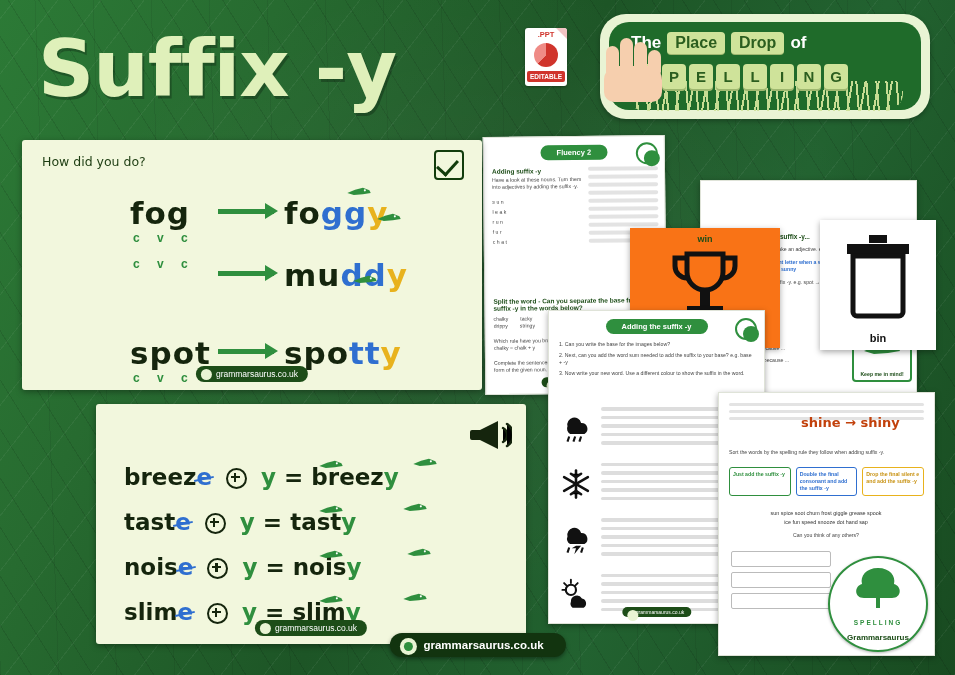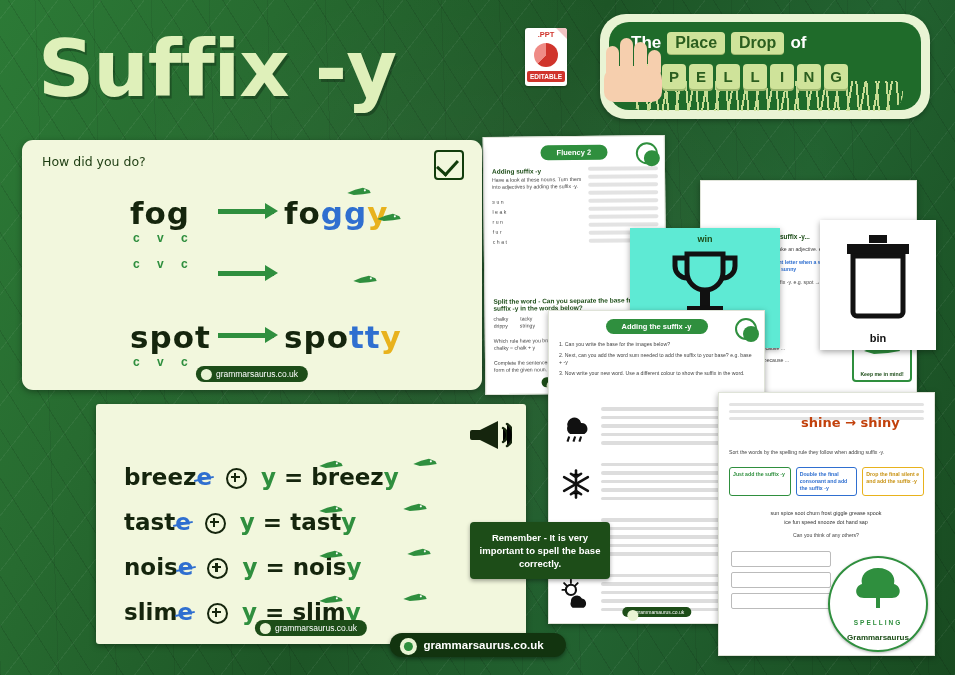--- a/index.html
+++ b/index.html
@@ -88,21 +88,21 @@
   .hand .f{position:absolute;width:13px;background:#f6cfae;border-radius:7px;}
   .hand .f1{left:8px;top:10px;height:32px;}
   .hand .f2{left:22px;top:2px;height:40px;}
   .hand .f3{left:36px;top:6px;height:36px;}
   .hand .f4{left:50px;top:14px;height:28px;}
 
   
   .card{position:absolute;background:#fff;box-shadow:0 2px 6px rgba(0,0,0,.35);}
 
   
-  .slide1{left:22px;top:140px;width:460px;height:250px;background:#f2f7dd;border-radius:11px;}
+  .slide1{left:22px;top:140px;width:460px;height:250px;background:#f2f7dd;border-radius:3px;}
   .slide1 .q{position:absolute;left:20px;top:14px;font-size:12.5px;color:#1d3d12;font-family:"DejaVu Sans",sans-serif;}
   .tickbox{position:absolute;right:18px;top:10px;width:26px;height:26px;border:2.5px solid #123c0c;border-radius:4px;}
   .tickbox:after{content:"";position:absolute;left:5px;top:3px;width:10px;height:17px;border:solid #123c0c;border-width:0 3px 3px 0;transform:rotate(42deg);}
   .wordrow{position:absolute;left:0;width:100%;height:52px;}
   .w-left{position:absolute;left:108px;top:0;text-align:left;}
   .w-base{font-family:"DejaVu Sans",sans-serif;font-weight:bold;font-size:31px;color:#15250d;letter-spacing:1px;}
   .cvc{font-size:12px;font-weight:bold;color:#2f8f3e;letter-spacing:7px;margin-left:3px;}
   .arrow{position:absolute;left:196px;top:14px;width:56px;height:5px;background:#2f8f3e;}
   .arrow:after{content:"";position:absolute;right:-4px;top:-6px;border-left:13px solid #2f8f3e;border-top:8px solid transparent;border-bottom:8px solid transparent;}
   .w-right{position:absolute;left:262px;top:0;font-family:"DejaVu Sans",sans-serif;font-weight:bold;font-size:31px;letter-spacing:1px;color:#15250d;}
@@ -154,21 +154,21 @@
 
   
   .sheet-fluency{left:484px;top:136px;width:180px;height:256px;transform:rotate(-0.6deg);}
   
   .sheet-adding{left:548px;top:310px;width:215px;height:312px;}
   
   .sheet-right{left:700px;top:180px;width:215px;height:300px;}
   
   .sheet-br{left:718px;top:392px;width:215px;height:262px;}
 
-  .win-card{left:630px;top:228px;width:150px;height:120px;background:#5eead4;}
+  .win-card{left:630px;top:228px;width:150px;height:120px;background:#f97316;}
   .win-head{position:absolute;top:6px;left:0;width:100%;text-align:center;font-size:9px;font-weight:bold;color:#1d4d18;}
   .trophy{position:absolute;left:50%;transform:translateX(-50%);top:18px;}
   .bin-card{left:820px;top:220px;width:116px;height:130px;background:#fff;}
   .bin-head{position:absolute;bottom:6px;left:0;width:100%;text-align:center;font-size:11px;font-weight:bold;color:#111;}
 
   .keepme{
     position:absolute;left:852px;top:330px;width:56px;height:48px;background:#fff;border:2px solid #2f8f3e;border-radius:4px;
   }
   .keepme .kmtxt{position:absolute;bottom:3px;left:0;width:100%;text-align:center;font-size:5.2px;font-weight:bold;color:#1d4d18;line-height:6px;}
 
@@ -504,27 +504,30 @@
       <path d="M2 14 L14 9 L26 6 L36 10 L38 14 L26 16 L12 17 Z" fill="#2f8f3e"></path>
         <circle cx="29" cy="10" r="1.6" fill="#fff"></circle>
     </svg>
   </div>
 
   <div class="wordrow" style="top:117px;">
     <div class="w-left">
       <div class="cvc">c v c</div>
     </div>
     <div class="arrow"></div>
+    <div class="w-right">
+      <span>mu</span><span class="blue">d</span><span class="blue">d</span><span class="yellow">y</span>
+    </div>
     <svg class="croc" style="left:330px;top:14px;" viewBox="0 0 40 22">
       <path d="M2 14 L14 9 L26 6 L36 10 L38 14 L26 16 L12 17 Z" fill="#2f8f3e"></path>
         <circle cx="29" cy="10" r="1.6" fill="#fff"></circle>
     </svg>
   </div>
 
-  <div class="wordrow" style="top:179px;">
+  <div class="wordrow" style="top:195px;">
     <div class="w-left">
       <div class="w-base">spot</div>
       <div class="cvc">c v c</div>
     </div>
     <div class="arrow"></div>
     <div class="w-right">
       <span>spo</span><span class="blue">t</span><span class="blue">t</span><span class="yellow">y</span>
     </div>
   </div>
 
@@ -605,17 +608,16 @@
     <svg class="croc" style="left:222px;top:-8px;" viewBox="0 0 40 22">
         <path d="M2 14 L14 9 L26 6 L36 10 L38 14 L26 16 L12 17 Z" fill="#2f8f3e"></path>
         <circle cx="29" cy="10" r="1.6" fill="#fff"></circle>
       </svg>
     <svg class="croc" style="left:306px;top:-10px;" viewBox="0 0 40 22">
         <path d="M2 14 L14 9 L26 6 L36 10 L38 14 L26 16 L12 17 Z" fill="#2f8f3e"></path>
         <circle cx="29" cy="10" r="1.6" fill="#fff"></circle>
       </svg>
   </div>
 
-  <div class="remember">Remember - It is very important to spell the base correctly.</div>
   <div class="gs-badge">grammarsaurus.co.uk</div>
 </div>
 
 <div class="footer">grammarsaurus.co.uk</div>
 
 </body></html>

